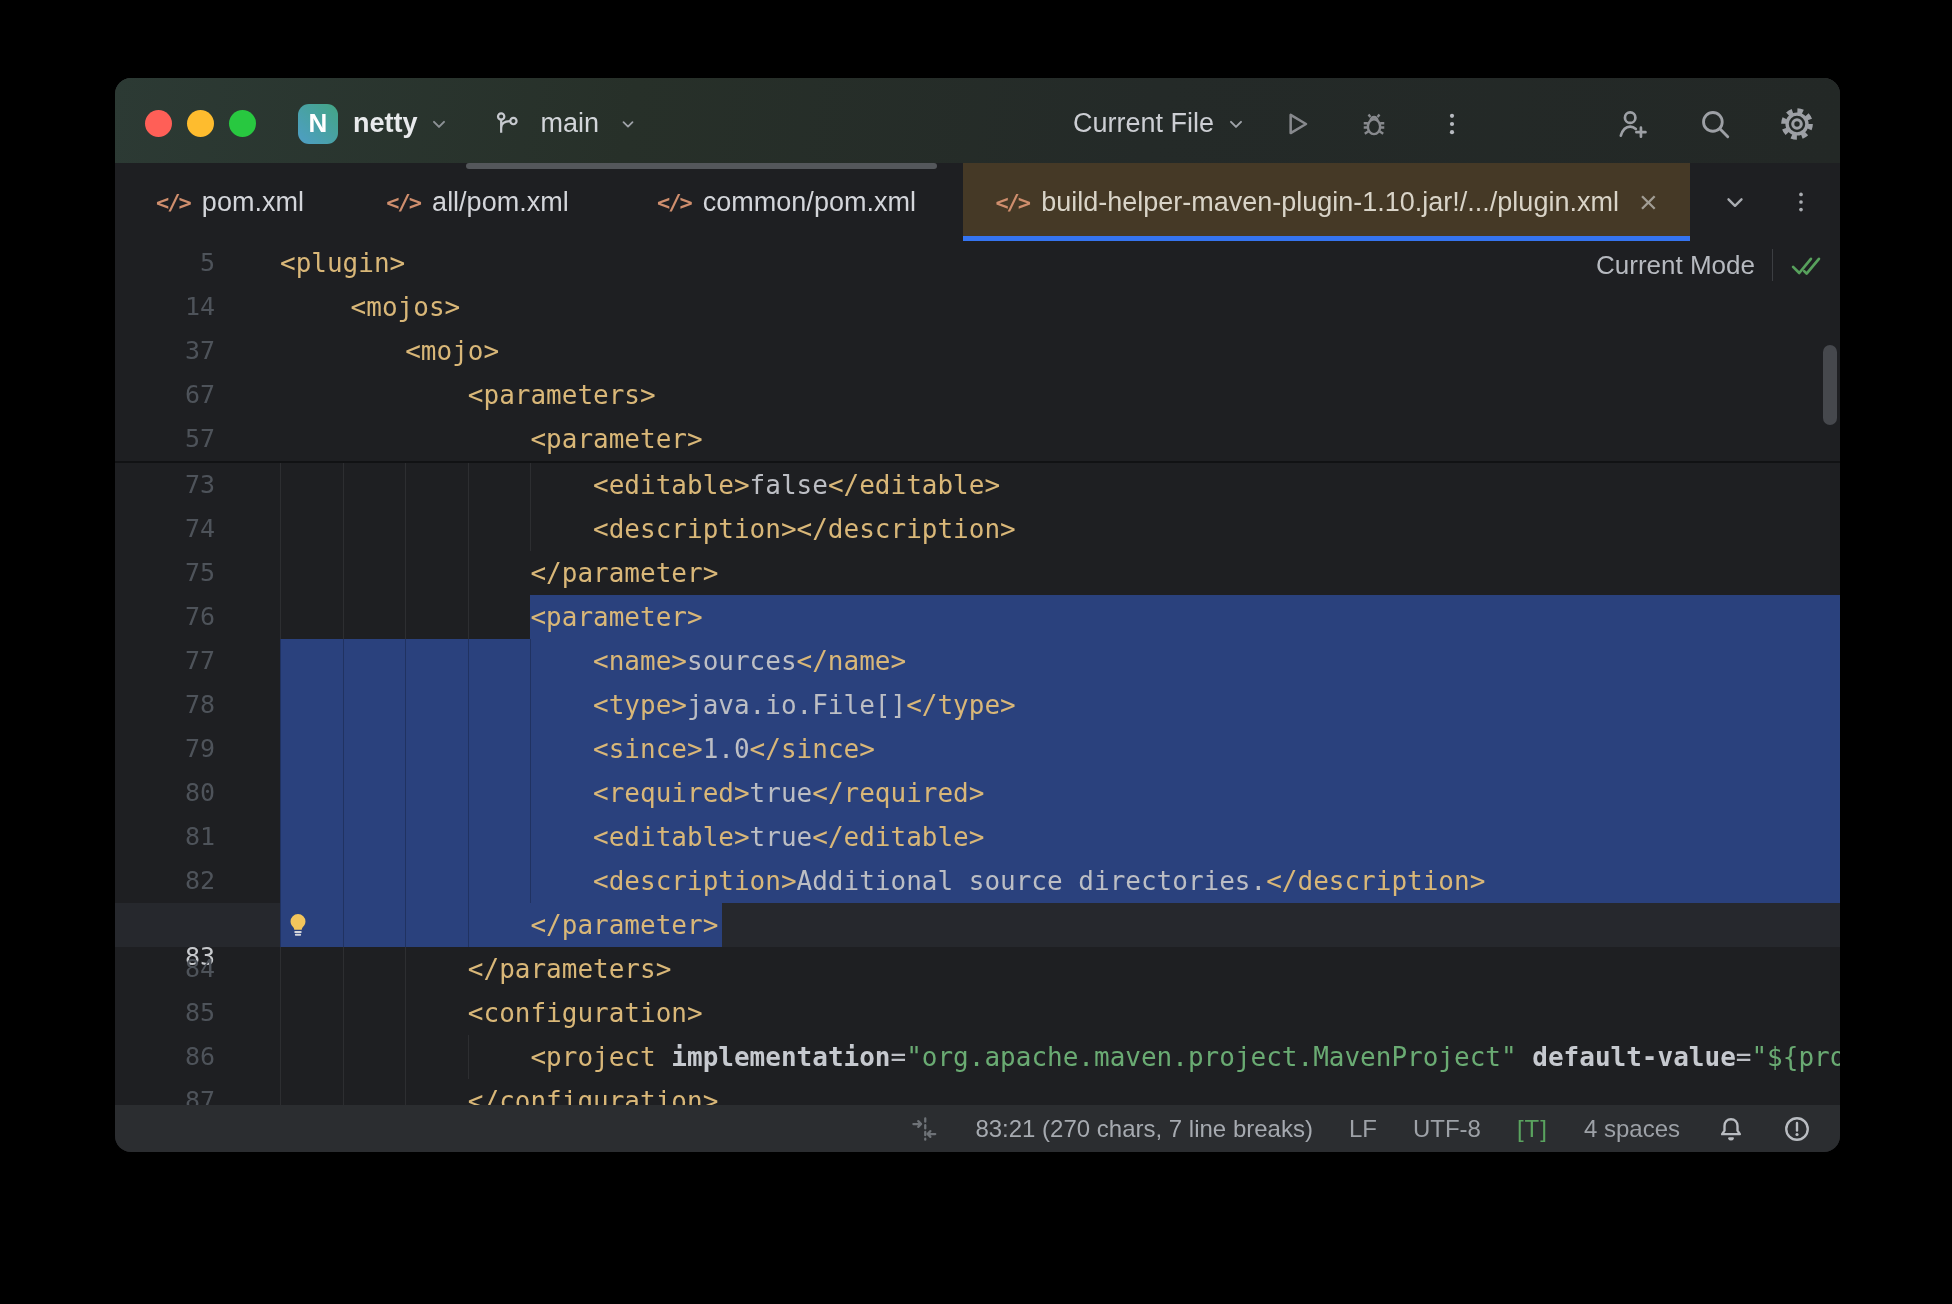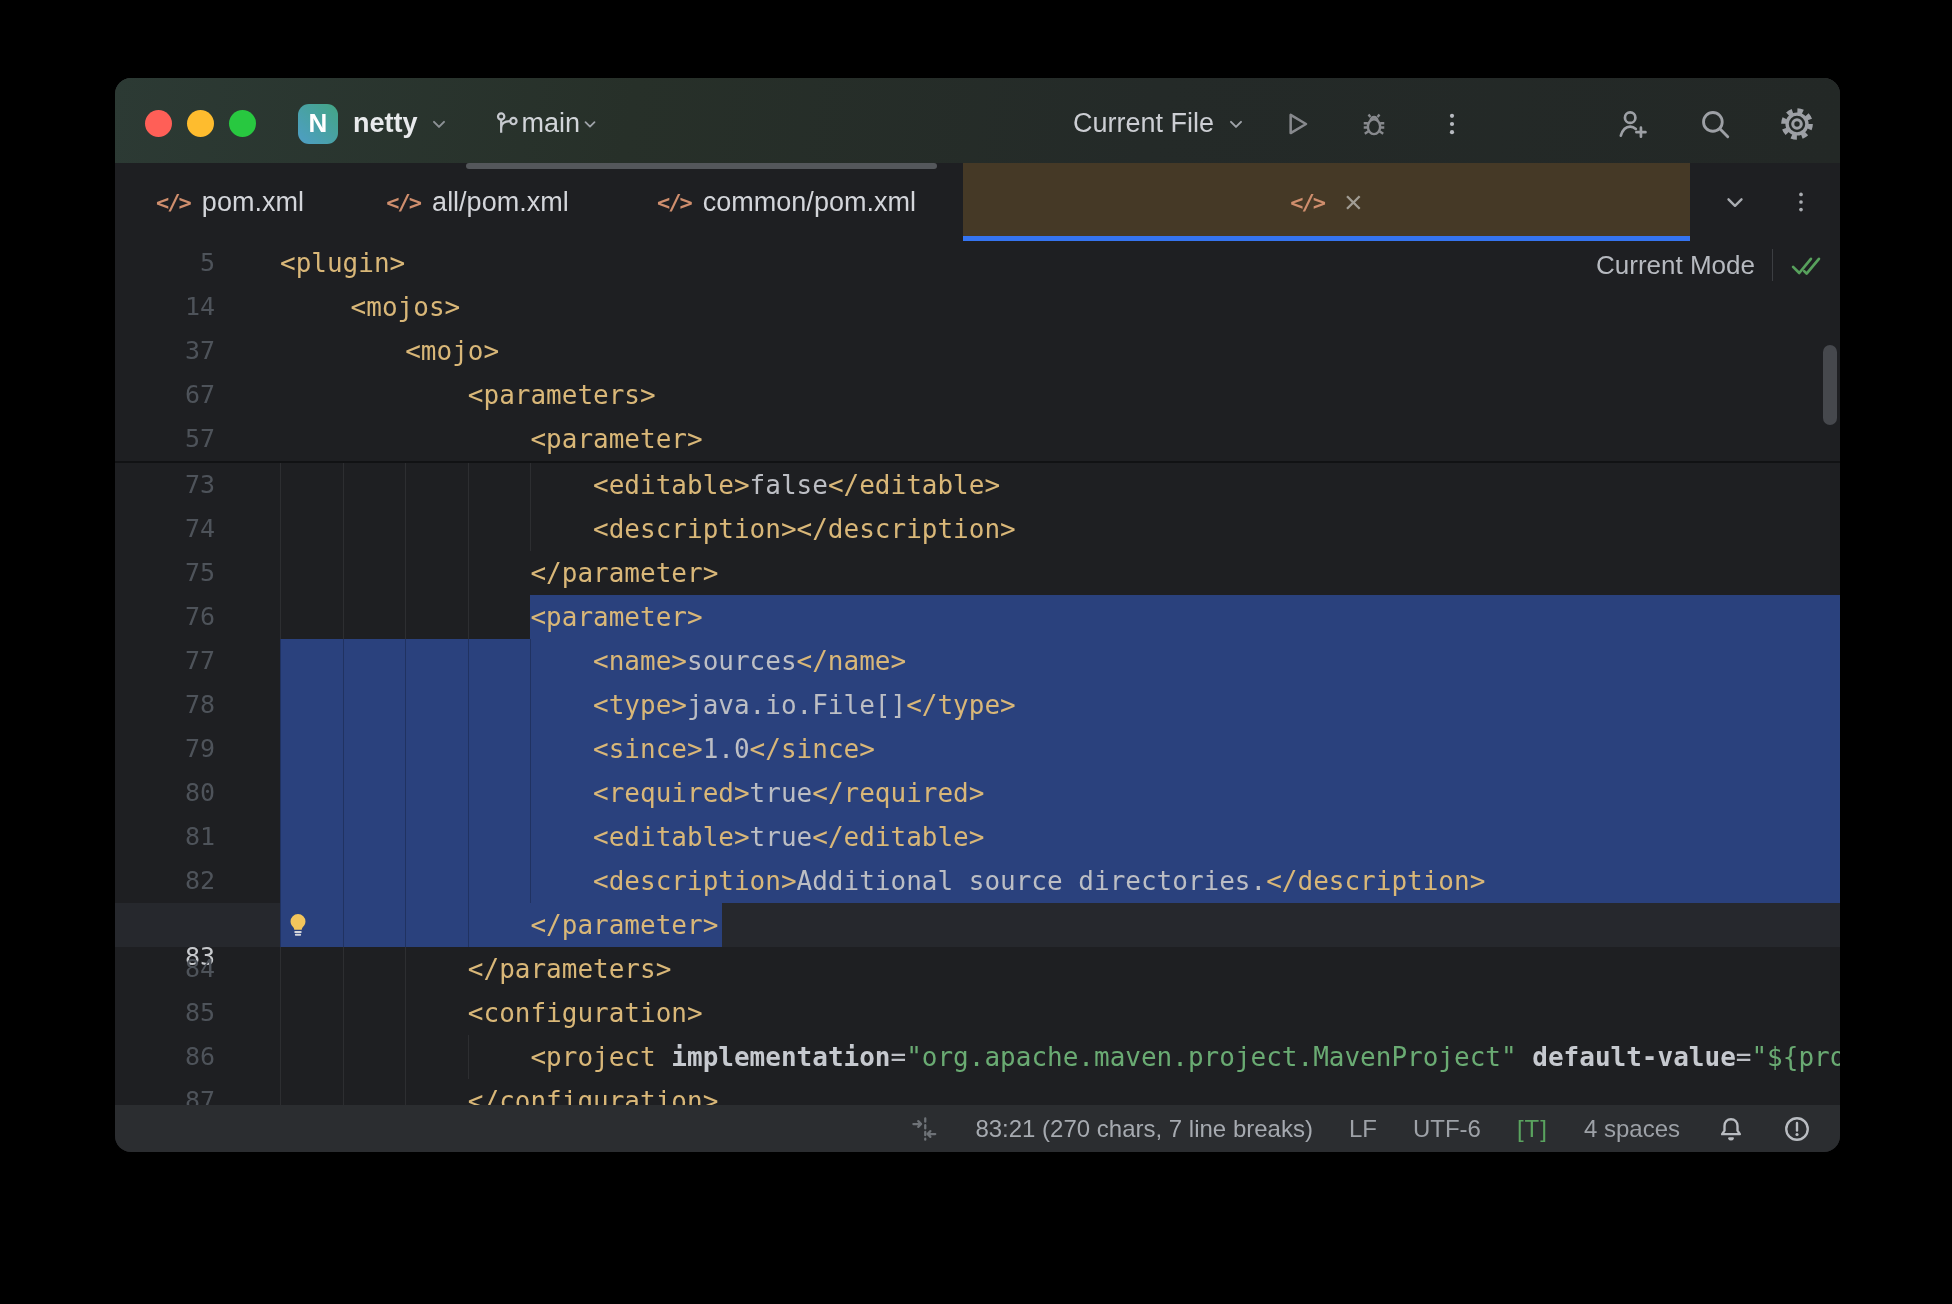--- a/index.html
+++ b/index.html
@@ -22,21 +22,21 @@
   }
   .traffic{display:flex;gap:15px;align-items:center;}
   .tl{width:27px;height:27px;border-radius:50%;}
   .proj-badge{
     width:40px;height:40px;border-radius:11px;margin-left:42px;
     background:linear-gradient(45deg,var(--badge-a,#4e9ec6),var(--badge-b,#43a584));
     color:#fff;font-size:26px;font-weight:700;display:flex;align-items:center;justify-content:center;
   }
   .proj-name{margin-left:15px;color:#e8eaec;font-size:27px;font-weight:600;}
   .tb-chev{margin-left:11px;opacity:.85;}
-  .branch{display:flex;align-items:center;margin-left:44px;gap:1px;color:#d2d5d9;font-size:27px;}
+  .branch{display:flex;align-items:center;margin-left:44px;gap:20px;color:#d2d5d9;font-size:27px;}
   .tb-spacer{flex:1;}
   .runcfg{display:flex;align-items:center;gap:12px;color:#ccced3;font-size:27px;}
   .tb-ic{display:flex;align-items:center;justify-content:center;}
   .ml34{margin-left:34px;} .ml46{margin-left:46px;} .ml48{margin-left:48px;} .ml150{margin-left:150px;}
   
   .tabbar{
     height:78px;flex:0 0 78px;background:#1e1f22;display:flex;align-items:stretch;position:relative;
   }
   .tabstrip{display:flex;align-items:stretch;}
   .tab{
@@ -183,20 +183,21 @@
         <div class="tab" style="width: 265px;">
           <span class="xmlicon">&lt;/&gt;</span>
           <span>all/pom.xml</span>
         </div>
         <div class="tab" style="width: 353px;">
           <span class="xmlicon">&lt;/&gt;</span>
           <span>common/pom.xml</span>
         </div>
         <div class="tab active" style="width: 727px;">
           <span class="xmlicon">&lt;/&gt;</span>
+          <span>build-helper-maven-plugin-1.10.jar!/.../plugin.xml</span>
           <span class="tab-close">×</span>
           <div class="underline"></div>
         </div>
       </div>
     <div class="tabbar-end">
       <span class="tb-ic">
         <svg width="26" height="26" viewBox="0 0 24 24" fill="none" stroke="#a9acb1" stroke-width="2.2" stroke-linecap="round" stroke-linejoin="round">
             <path d="M6 9.5 12 15.5 18 9.5"></path>
           </svg>
       </span>
@@ -257,21 +258,21 @@
   <div class="statusbar">
     <span class="tb-ic">
       <svg width="30" height="30" viewBox="0 0 24 24" fill="none" stroke="#6e7277" stroke-width="1.8" stroke-linecap="round">
         <path d="M13 3.5v17" stroke-dasharray="2.6 2.8"></path>
         <path d="M3.5 8h6.2 M9.7 8 7.4 5.7 M9.7 8 7.4 10.3"></path>
         <path d="M21 16h-6.2 M14.8 16l2.3-2.3 M14.8 16l2.3 2.3"></path>
       </svg>
     </span>
     <span class="sb-pos">83:21 (270 chars, 7 line breaks)</span>
     <span>LF</span>
-    <span>UTF-6</span>
+    <span>UTF-8</span>
     <span class="sb-t">[T]</span>
     <span>4 spaces</span>
     <span class="tb-ic">
       <svg width="30" height="30" viewBox="0 0 24 24" fill="none" stroke="#b9bcc1" stroke-width="1.9" stroke-linejoin="round">
         <path d="M12 4.2c3 0 5.2 2.3 5.2 5.4v3.7l1.9 2.8H4.9l1.9-2.8V9.6c0-3.1 2.2-5.4 5.2-5.4z"></path>
         <path d="M10.6 19.5a1.6 1.6 0 0 0 2.8 0z" fill="#b9bcc1"></path>
       </svg>
     </span>
     <span class="tb-ic">
       <svg width="30" height="30" viewBox="0 0 24 24" fill="none" stroke="#b9bcc1" stroke-width="1.9">

